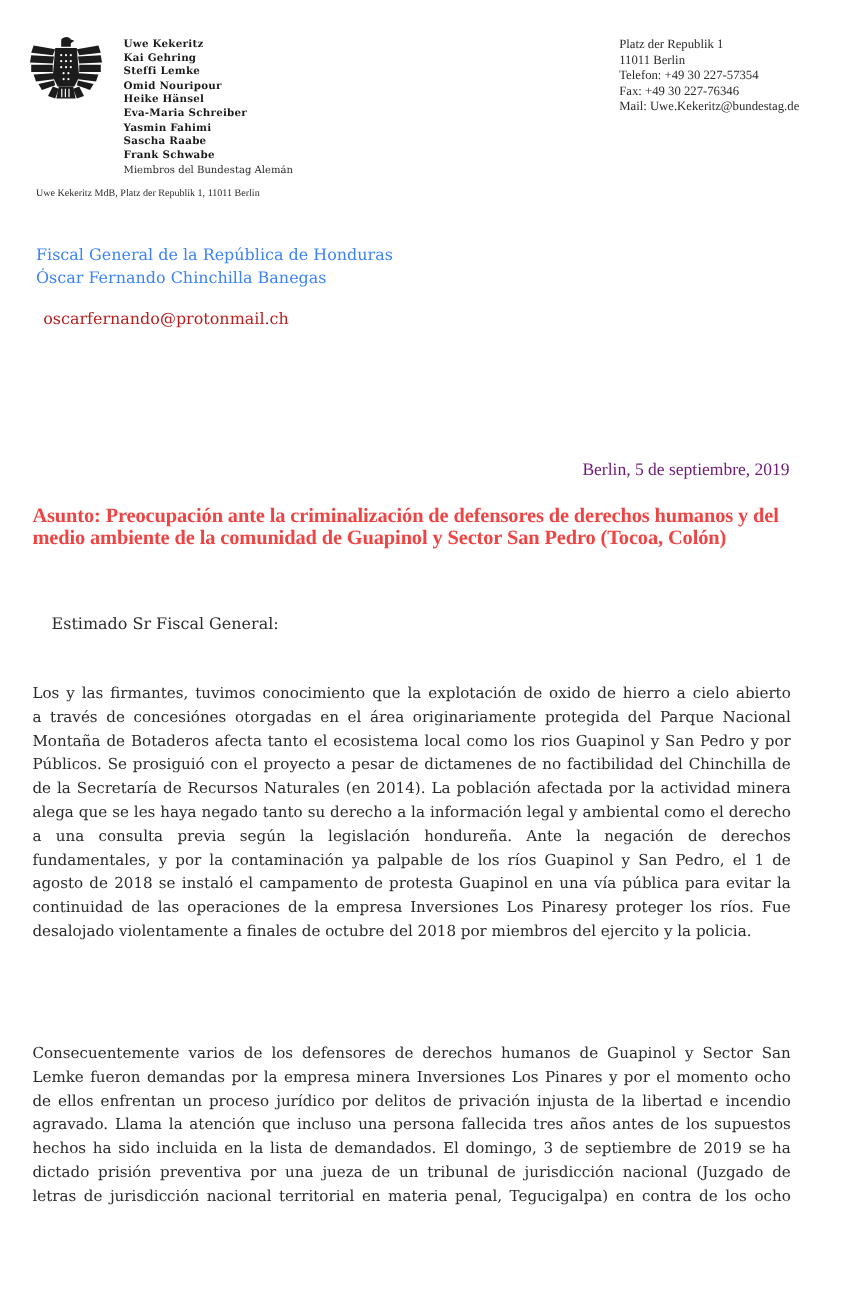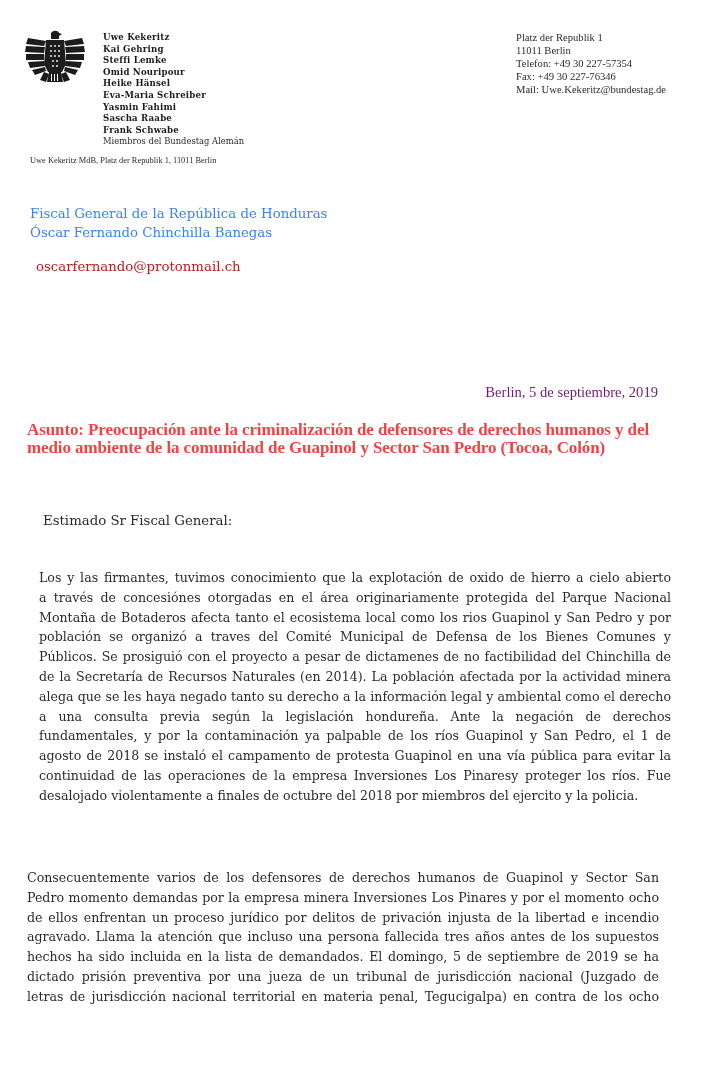--- a/index.html
+++ b/index.html
@@ -16,21 +16,21 @@
     .address { left: 516px; top: 32px; font-family: "Liberation Serif", serif; font-size: 10.6px; line-height: 12.9px; color: #2a2a2a; }
     .sender-line { left: 30px; top: 156px; font-family: "Liberation Serif", serif; font-size: 8.4px; color: #2a2a2a; }
     .recipient { left: 30px; top: 204px; font-family: "DejaVu Serif", serif; font-size: 13.3px; line-height: 19px; color: #3b82f6; }
     .email { left: 36px; top: 259px; font-family: "DejaVu Serif", serif; font-size: 13.3px; color: #b91c1c; }
     .date { right: 61px; top: 384px; font-family: "Liberation Serif", serif; font-size: 14.6px; color: #701a75; }
     .subject { left: 27px; top: 421px; width: 635px; font-family: "Liberation Serif", serif; font-weight: bold; font-size: 17px; line-height: 18px; color: #ef4444; letter-spacing: -0.1px; }
     .salutation { left: 27px; top: 513px; font-family: "DejaVu Serif", serif; font-size: 13.3px; color: #2a2a2a; margin-left: 16px; }
     .para { left: 27px; width: 632px; font-family: "DejaVu Serif", serif; font-size: 12.6px; line-height: 19.8px; color: #2a2a2a; }
     .para .ln { display: block; text-align: justify; text-align-last: justify; white-space: nowrap; }
     .para .ln.last { text-align-last: left; }
-    .p1 { top: 568px; margin-left: 12px; }
+    .p1 { top: 568px; }
     .p2 { top: 868px; }
   </style>
 </head>
 <body>
 
 <div class="abs eagle">
   <svg width="62" height="56" viewBox="0 0 62 56">
     <g fill="#1c1c1c">
 
       <path d="M27 3 C29 0 34 0 35 3 L38 4 L35 6 L35 9 L27 9 Z"></path>
@@ -109,32 +109,31 @@
   <div>Asunto: Preocupación ante la criminalización de defensores de derechos humanos y del</div>
   <div>medio ambiente de la comunidad de Guapinol y Sector San Pedro (Tocoa, Colón)</div>
 </div>
 
 <div class="abs salutation">Estimado Sr Fiscal General:</div>
 
 <div class="abs para p1">
   <span class="ln">Los y las firmantes, tuvimos conocimiento que la explotación de oxido de hierro a cielo abierto</span>
   <span class="ln">a través de concesiónes otorgadas en el área originariamente protegida del Parque Nacional</span>
   <span class="ln">Montaña de Botaderos afecta tanto el ecosistema local como los rios Guapinol y San Pedro y por</span>
-  <span class="ln">población se organizó a traves del Comité Municipal de Defensa de los Bienes Comunes y</span>
   <span class="ln">Públicos. Se prosiguió con el proyecto a pesar de dictamenes de no factibilidad del Chinchilla de</span>
   <span class="ln">de la Secretaría de Recursos Naturales (en 2014). La población afectada por la actividad minera</span>
   <span class="ln">alega que se les haya negado tanto su derecho a la información legal y ambiental como el derecho</span>
   <span class="ln">a una consulta previa según la legislación hondureña. Ante la negación de derechos</span>
   <span class="ln">fundamentales, y por la contaminación ya palpable de los ríos Guapinol y San Pedro, el 1 de</span>
   <span class="ln">agosto de 2018 se instaló el campamento de protesta Guapinol en una vía pública para evitar la</span>
   <span class="ln">continuidad de las operaciones de la empresa Inversiones Los Pinaresy proteger los ríos. Fue</span>
   <span class="ln last">desalojado violentamente a finales de octubre del 2018 por miembros del ejercito y la policia.</span>
 </div>
 
 <div class="abs para p2">
   <span class="ln">Consecuentemente varios de los defensores de derechos humanos de Guapinol y Sector San</span>
-  <span class="ln">Pedro momento demandas por la empresa minera Inversiones Los Pinares y por el momento ocho</span>
+  <span class="ln">Lemke fueron demandas por la empresa minera Inversiones Los Pinares y por el momento ocho</span>
   <span class="ln">de ellos enfrentan  un proceso jurídico por delitos de privación injusta de la libertad e incendio</span>
   <span class="ln">agravado. Llama la atención que incluso una persona fallecida tres años antes de los supuestos</span>
-  <span class="ln">hechos ha sido incluida en la lista de demandados. El domingo, 5 de septiembre de 2019 se ha</span>
+  <span class="ln">hechos ha sido incluida en la lista de demandados. El domingo, 3 de septiembre de 2019 se ha</span>
   <span class="ln">dictado prisión preventiva por una jueza de un tribunal de jurisdicción nacional (Juzgado de</span>
   <span class="ln">letras de jurisdicción nacional territorial en materia penal, Tegucigalpa) en contra de los ocho</span>
 </div>
 
 </body></html>

